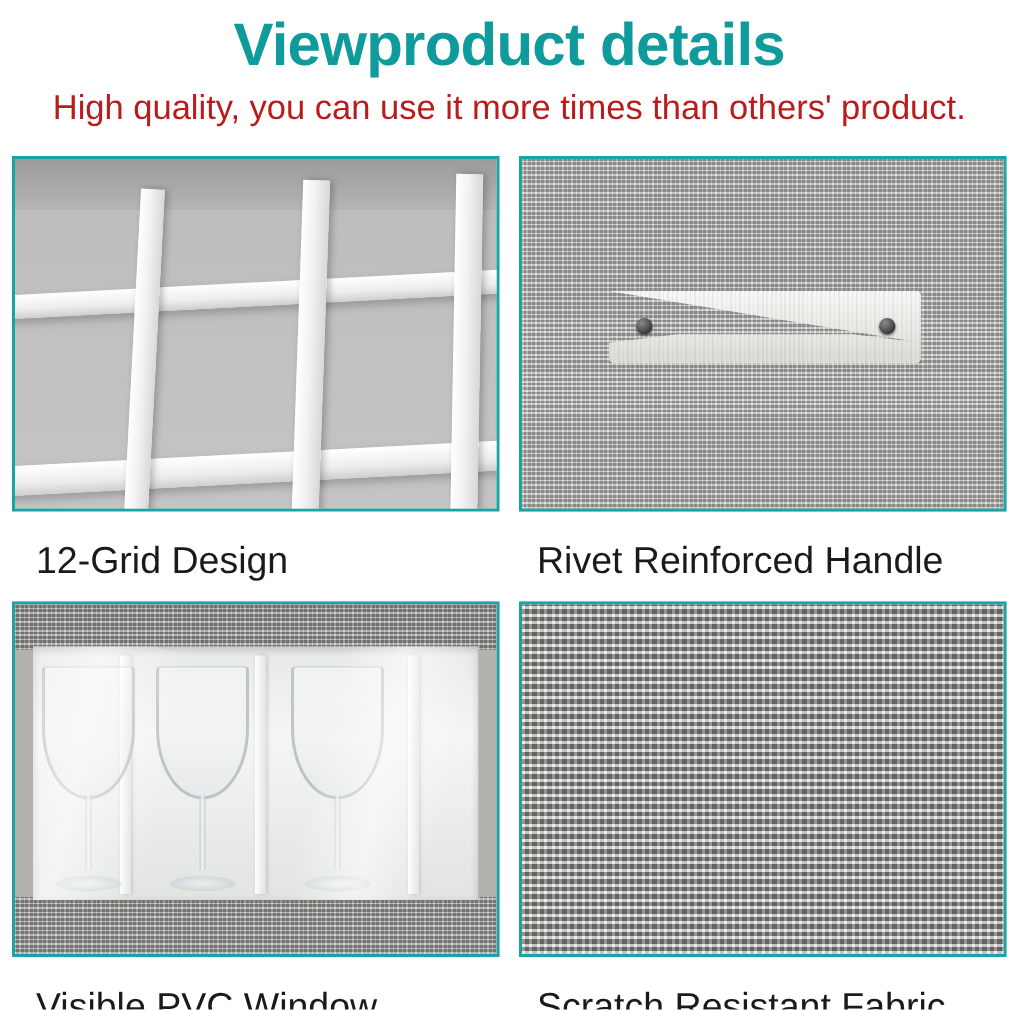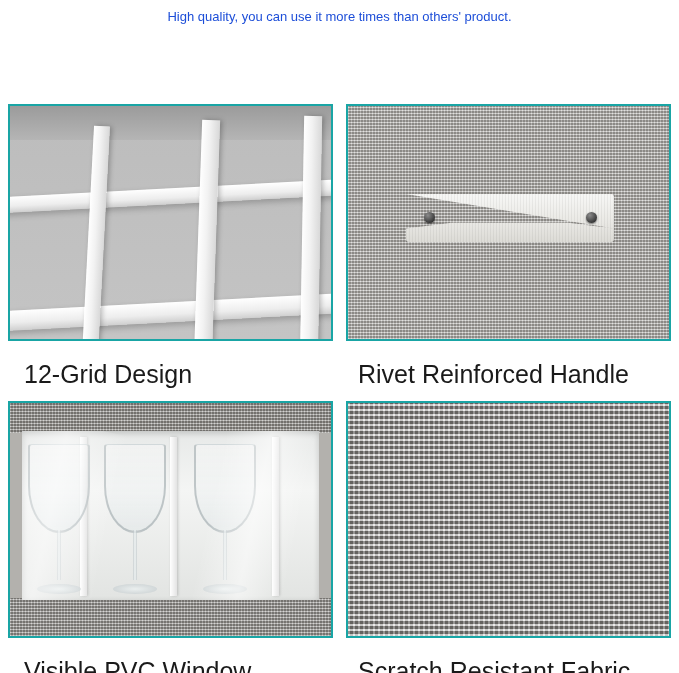--- a/index.html
+++ b/index.html
@@ -23,22 +23,22 @@
     text-align: center;
     color: #0f9b9b;
     font-size: 40px;
     font-weight: bold;
     letter-spacing: -0.5px;
     margin: 6px 0 0 0;
     line-height: 48px;
   }
   .subtitle {
     text-align: center;
-    color: #1d4ed8;
-    font-size: 13px;
+    color: #b91c1c;
+    font-size: 23px;
     margin: 6px 0 0 0;
     line-height: 22px;
   }
   .grid {
     position: absolute;
     top: 98px;
     left: 8px;
     width: 663px;
     display: grid;
     grid-template-columns: 325px 325px;
@@ -199,20 +199,21 @@
     width: 7px;
     background: linear-gradient(90deg,#ffffff,#e3e3e3);
     box-shadow: 1px 0 3px rgba(0,0,0,0.18);
   }
 </style>
 </head>
 <body>
 
 <div class="page">
 
+  <h1 class="title">Viewproduct details</h1>
   <p class="subtitle">High quality, you can use it more times than others' product.</p>
 
   <div class="grid">
 
     <div class="cell">
       <div class="photo grid-photo">
         <div class="gp-top"></div>
         <div class="divider-h" style="left:-10px; top:82px; width:350px; height:16px; transform:rotate(-3deg);"></div>
         <div class="divider-h" style="left:-10px; top:196px; width:350px; height:20px; transform:rotate(-3deg);"></div>
         <div class="divider-v" style="left:78px; top:20px; width:16px; height:230px; transform:rotate(3deg);"></div>

